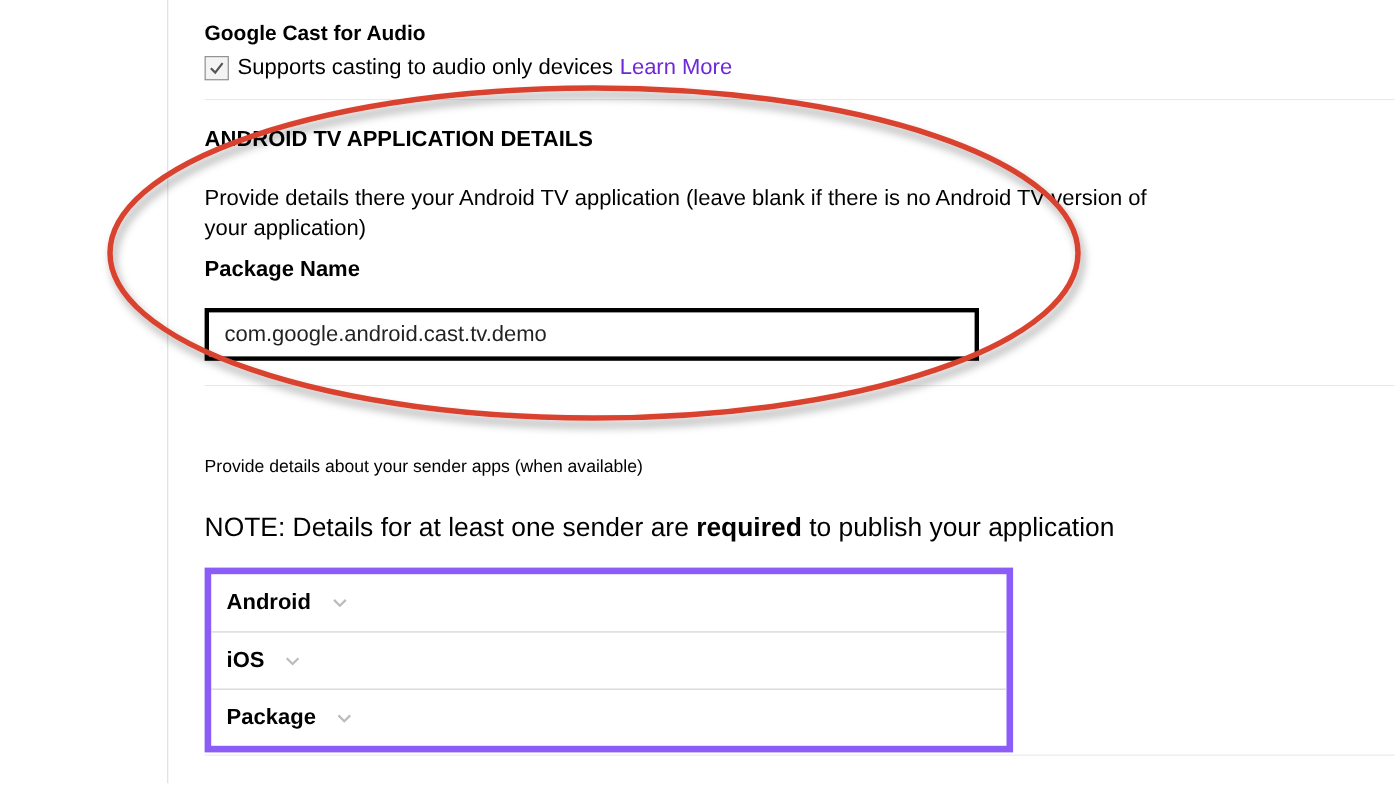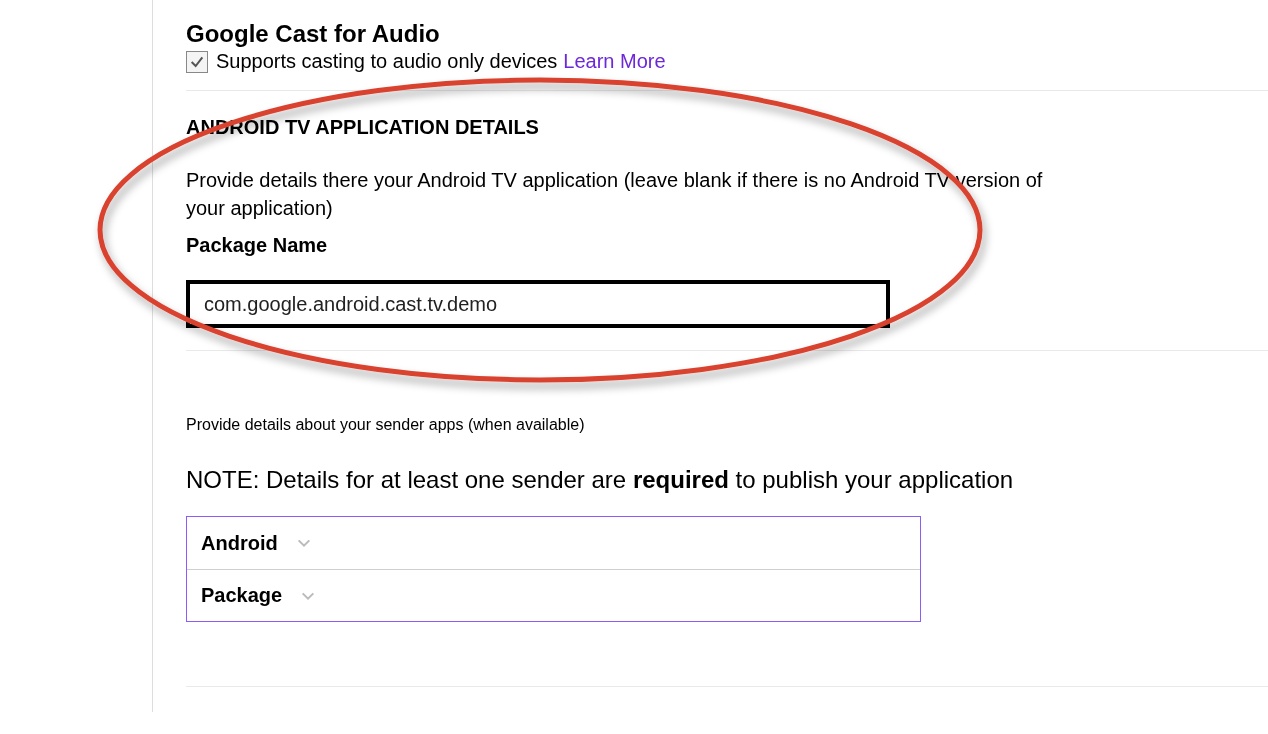--- a/index.html
+++ b/index.html
@@ -46,21 +46,21 @@
       top: 686px;
       height: 1px;
       background: #e9e9e9;
     }
     .section-outer {
       position: absolute;
       left: 186px;
     }
     .cast-audio-title {
       top: 20px;
-      font-size: 24px;
+      font-size: 19px;
       font-weight: bold;
       color: #000;
     }
     .cast-audio-row {
       top: 50px;
       display: flex;
       align-items: flex-end;
       font-size: 20px;
       color: #000;
     }
@@ -125,21 +125,21 @@
       font-size: 24px;
       color: #000;
     }
     .sender-note .required { font-weight: bold; }
 
     .platforms {
       position: absolute;
       left: 186px;
       top: 516px;
       width: 735px;
-      border: 1px solid #8b5cf6;
+      border: 6px solid #8b5cf6;
     }
     .platform-row {
       display: flex;
       align-items: center;
       height: 52px;
       padding: 0 14px;
       font-size: 20px;
       font-weight: bold;
       color: #000;
       cursor: pointer;
@@ -190,20 +190,28 @@
   <input class="pkg-input" type="text" value="com.google.android.cast.tv.demo" style="">
 
   <div class="section-outer sender-desc">Provide details about your sender apps (when available)</div>
   <div class="section-outer sender-note">
     <span>NOTE: Details for at least one sender are </span><span class="required">required</span><span> to publish your application</span>
   </div>
 
   <div class="platforms">
     <div class="platform-row">
       <span>Android</span>
+      <span class="chevron">
+        <svg viewBox="0 0 24 24" width="16" height="16">
+            <path fill="none" stroke="#bbb" stroke-width="3" d="M4 8 L12 16 L20 8"></path>
+          </svg>
+      </span>
+    </div>
+    <div class="platform-row">
+      <span>iOS</span>
       <span class="chevron">
         <svg viewBox="0 0 24 24" width="16" height="16">
             <path fill="none" stroke="#bbb" stroke-width="3" d="M4 8 L12 16 L20 8"></path>
           </svg>
       </span>
     </div>
     <div class="platform-row">
       <span>Package</span>
       <span class="chevron">
         <svg viewBox="0 0 24 24" width="16" height="16">

